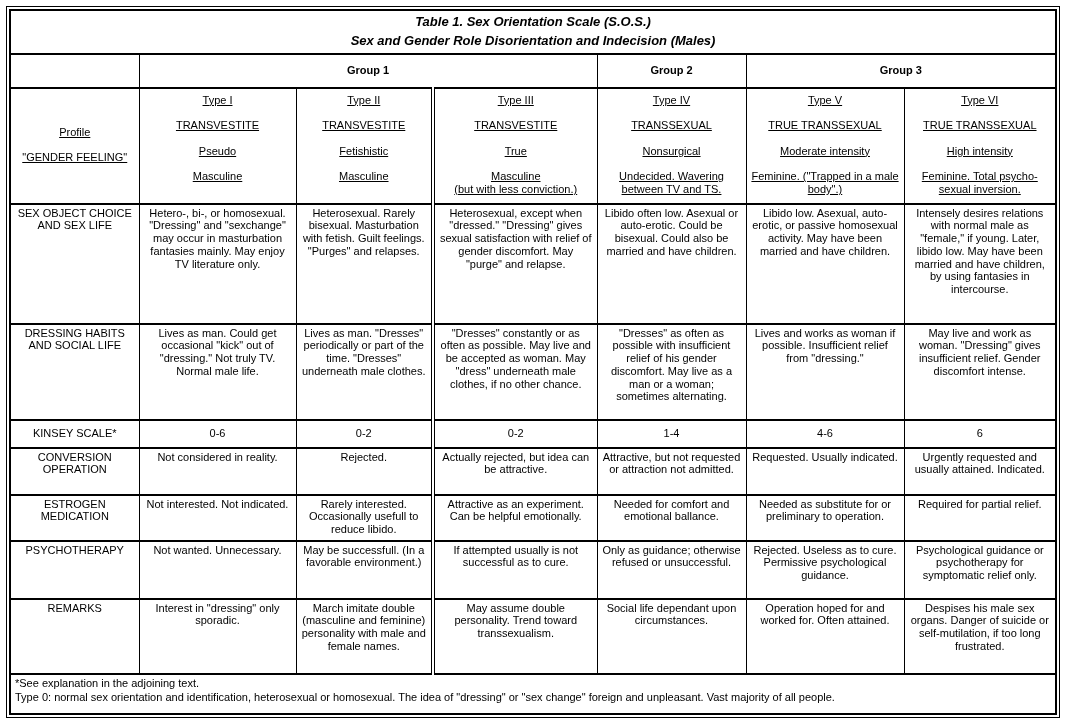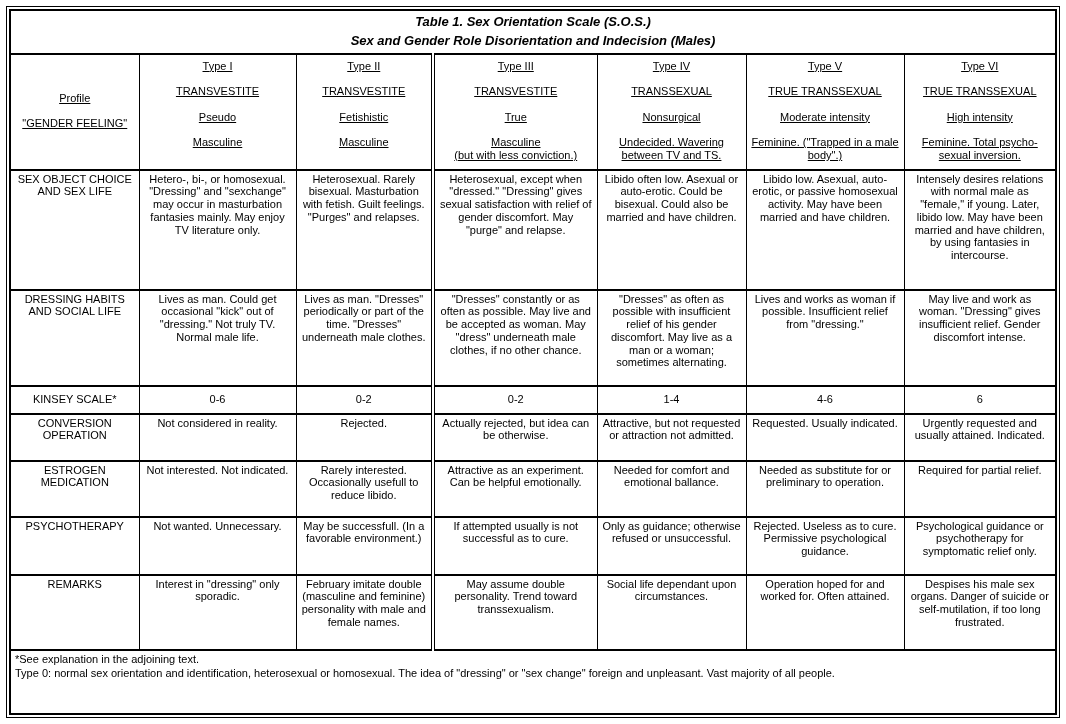--- a/index.html
+++ b/index.html
@@ -55,20 +55,26 @@
       </colgroup>
 
       <tbody>
           <tr class="title-row" style="height:38px">
         <td colspan="7">
           <div>Table 1. Sex Orientation Scale (S.O.S.)</div>
           <div>Sex and Gender Role Disorientation and Indecision (Males)</div>
         </td>
       </tr>
 
+      <tr class="group-row" style="height:34px">
+        <td></td>
+        <td colspan="3">Group 1</td>
+        <td>Group 2</td>
+        <td colspan="2">Group 3</td>
+      </tr>
 
       <tr class="profile-row" style="height:116px">
         <td class="pre rowlabel">Profile
 
 "GENDER FEELING"</td>
         <td class="pre">Type I
 
 TRANSVESTITE
 
 Pseudo
@@ -139,27 +145,27 @@
         <td class="dbl">0-2</td>
         <td>1-4</td>
         <td>4-6</td>
         <td>6</td>
       </tr>
 
       <tr style="height:47px">
         <td>CONVERSION OPERATION</td>
         <td>Not considered in reality.</td>
         <td>Rejected.</td>
-        <td class="dbl">Actually rejected, but idea can be otherwise.</td>
+        <td class="dbl">Actually rejected, but idea can be attractive.</td>
         <td>Attractive, but not requested or attraction not admitted.</td>
         <td>Requested. Usually indicated.</td>
         <td>Urgently requested and usually attained. Indicated.</td>
       </tr>
 
-      <tr style="height:56px">
+      <tr style="height:46px">
         <td>ESTROGEN MEDICATION</td>
         <td>Not interested. Not indicated.</td>
         <td>Rarely interested. Occasionally usefull to reduce libido.</td>
         <td class="dbl">Attractive as an experiment. Can be helpful emotionally.</td>
         <td>Needed for comfort and emotional ballance.</td>
         <td>Needed as substitute for or preliminary to operation.</td>
         <td>Required for partial relief.</td>
       </tr>
 
       <tr style="height:58px">
@@ -168,21 +174,21 @@
         <td>May be successfull. (In a favorable environment.)</td>
         <td class="dbl">If attempted usually is not successful as to cure.</td>
         <td>Only as guidance; otherwise refused or unsuccessful.</td>
         <td>Rejected. Useless as to cure. Permissive psychological guidance.</td>
         <td>Psychological guidance or psychotherapy for symptomatic relief only.</td>
       </tr>
 
       <tr style="height:75px">
         <td>REMARKS</td>
         <td>Interest in "dressing" only sporadic.</td>
-        <td>February imitate double (masculine and feminine) personality with male and female names.</td>
+        <td>March imitate double (masculine and feminine) personality with male and female names.</td>
         <td class="dbl">May assume double personality. Trend toward transsexualism.</td>
         <td>Social life dependant upon circumstances.</td>
         <td>Operation hoped for and worked for. Often attained.</td>
         <td>Despises his male sex organs. Danger of suicide or self-mutilation, if too long frustrated.</td>
       </tr>
 
       <tr class="foot-row">
         <td colspan="7">
           <div>*See explanation in the adjoining text.</div>
           <div>Type 0: normal sex orientation and identification, heterosexual or homosexual. The idea of "dressing" or "sex change" foreign and unpleasant. Vast majority of all people.</div>

